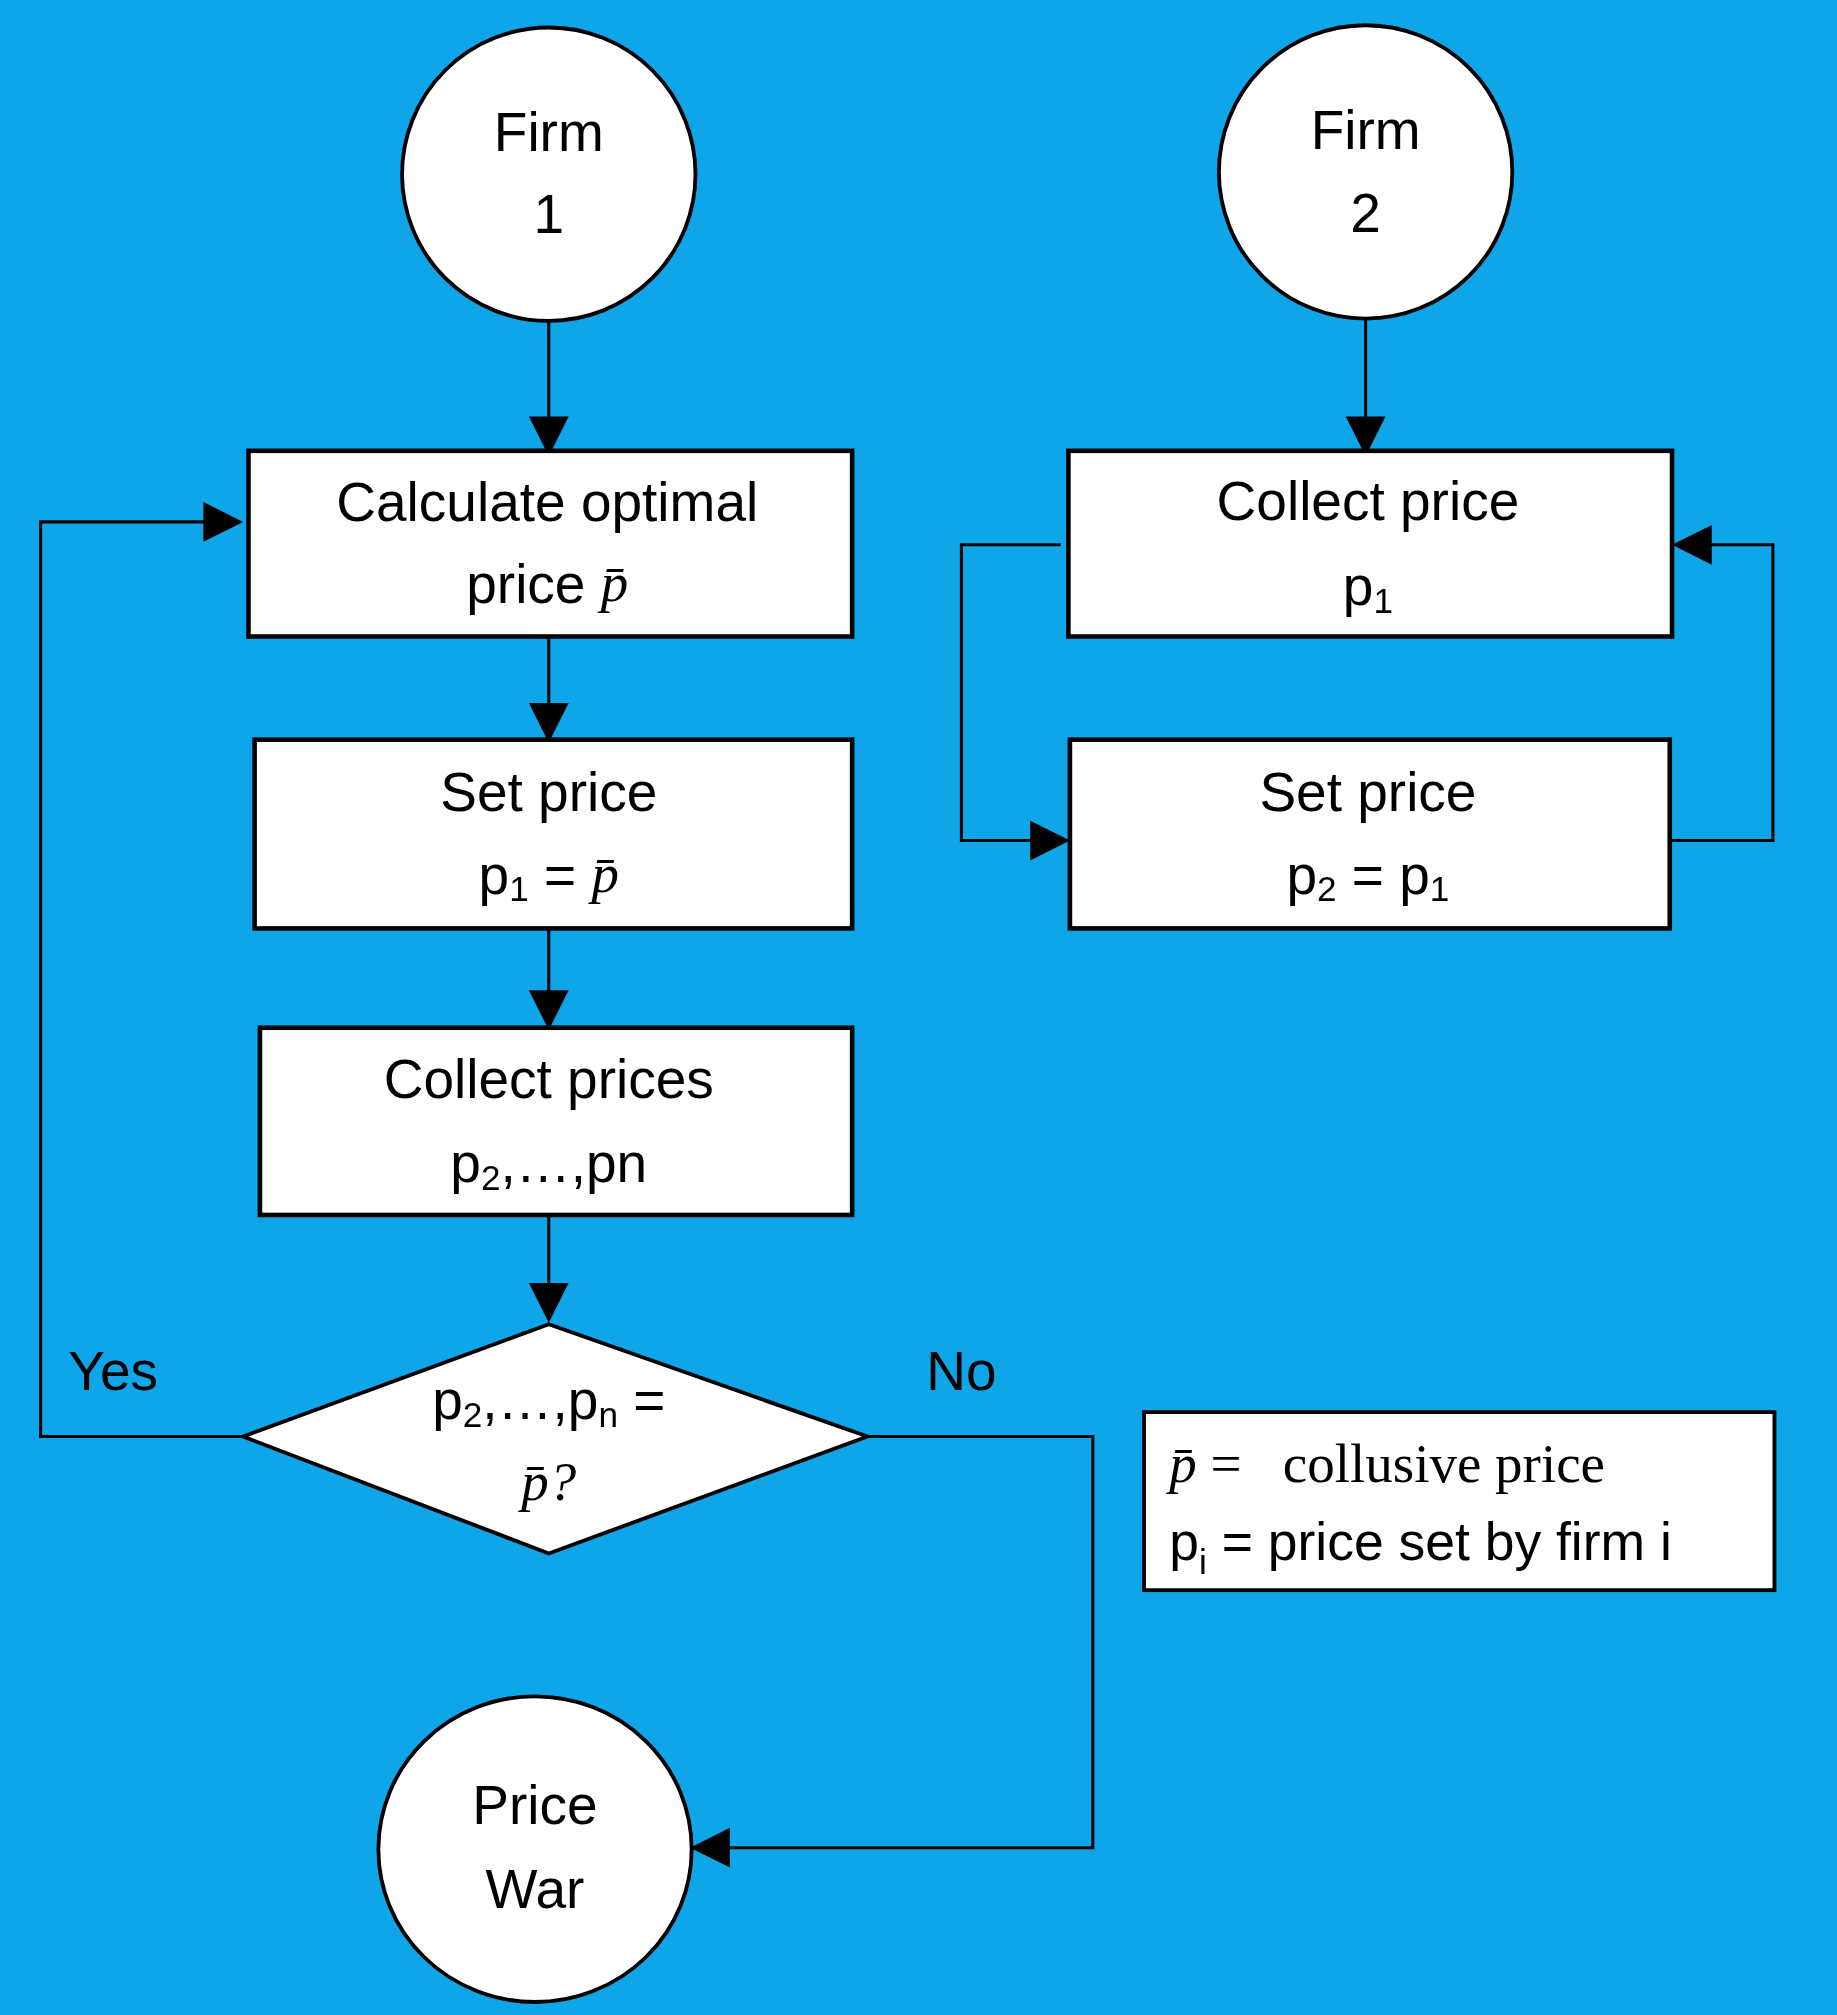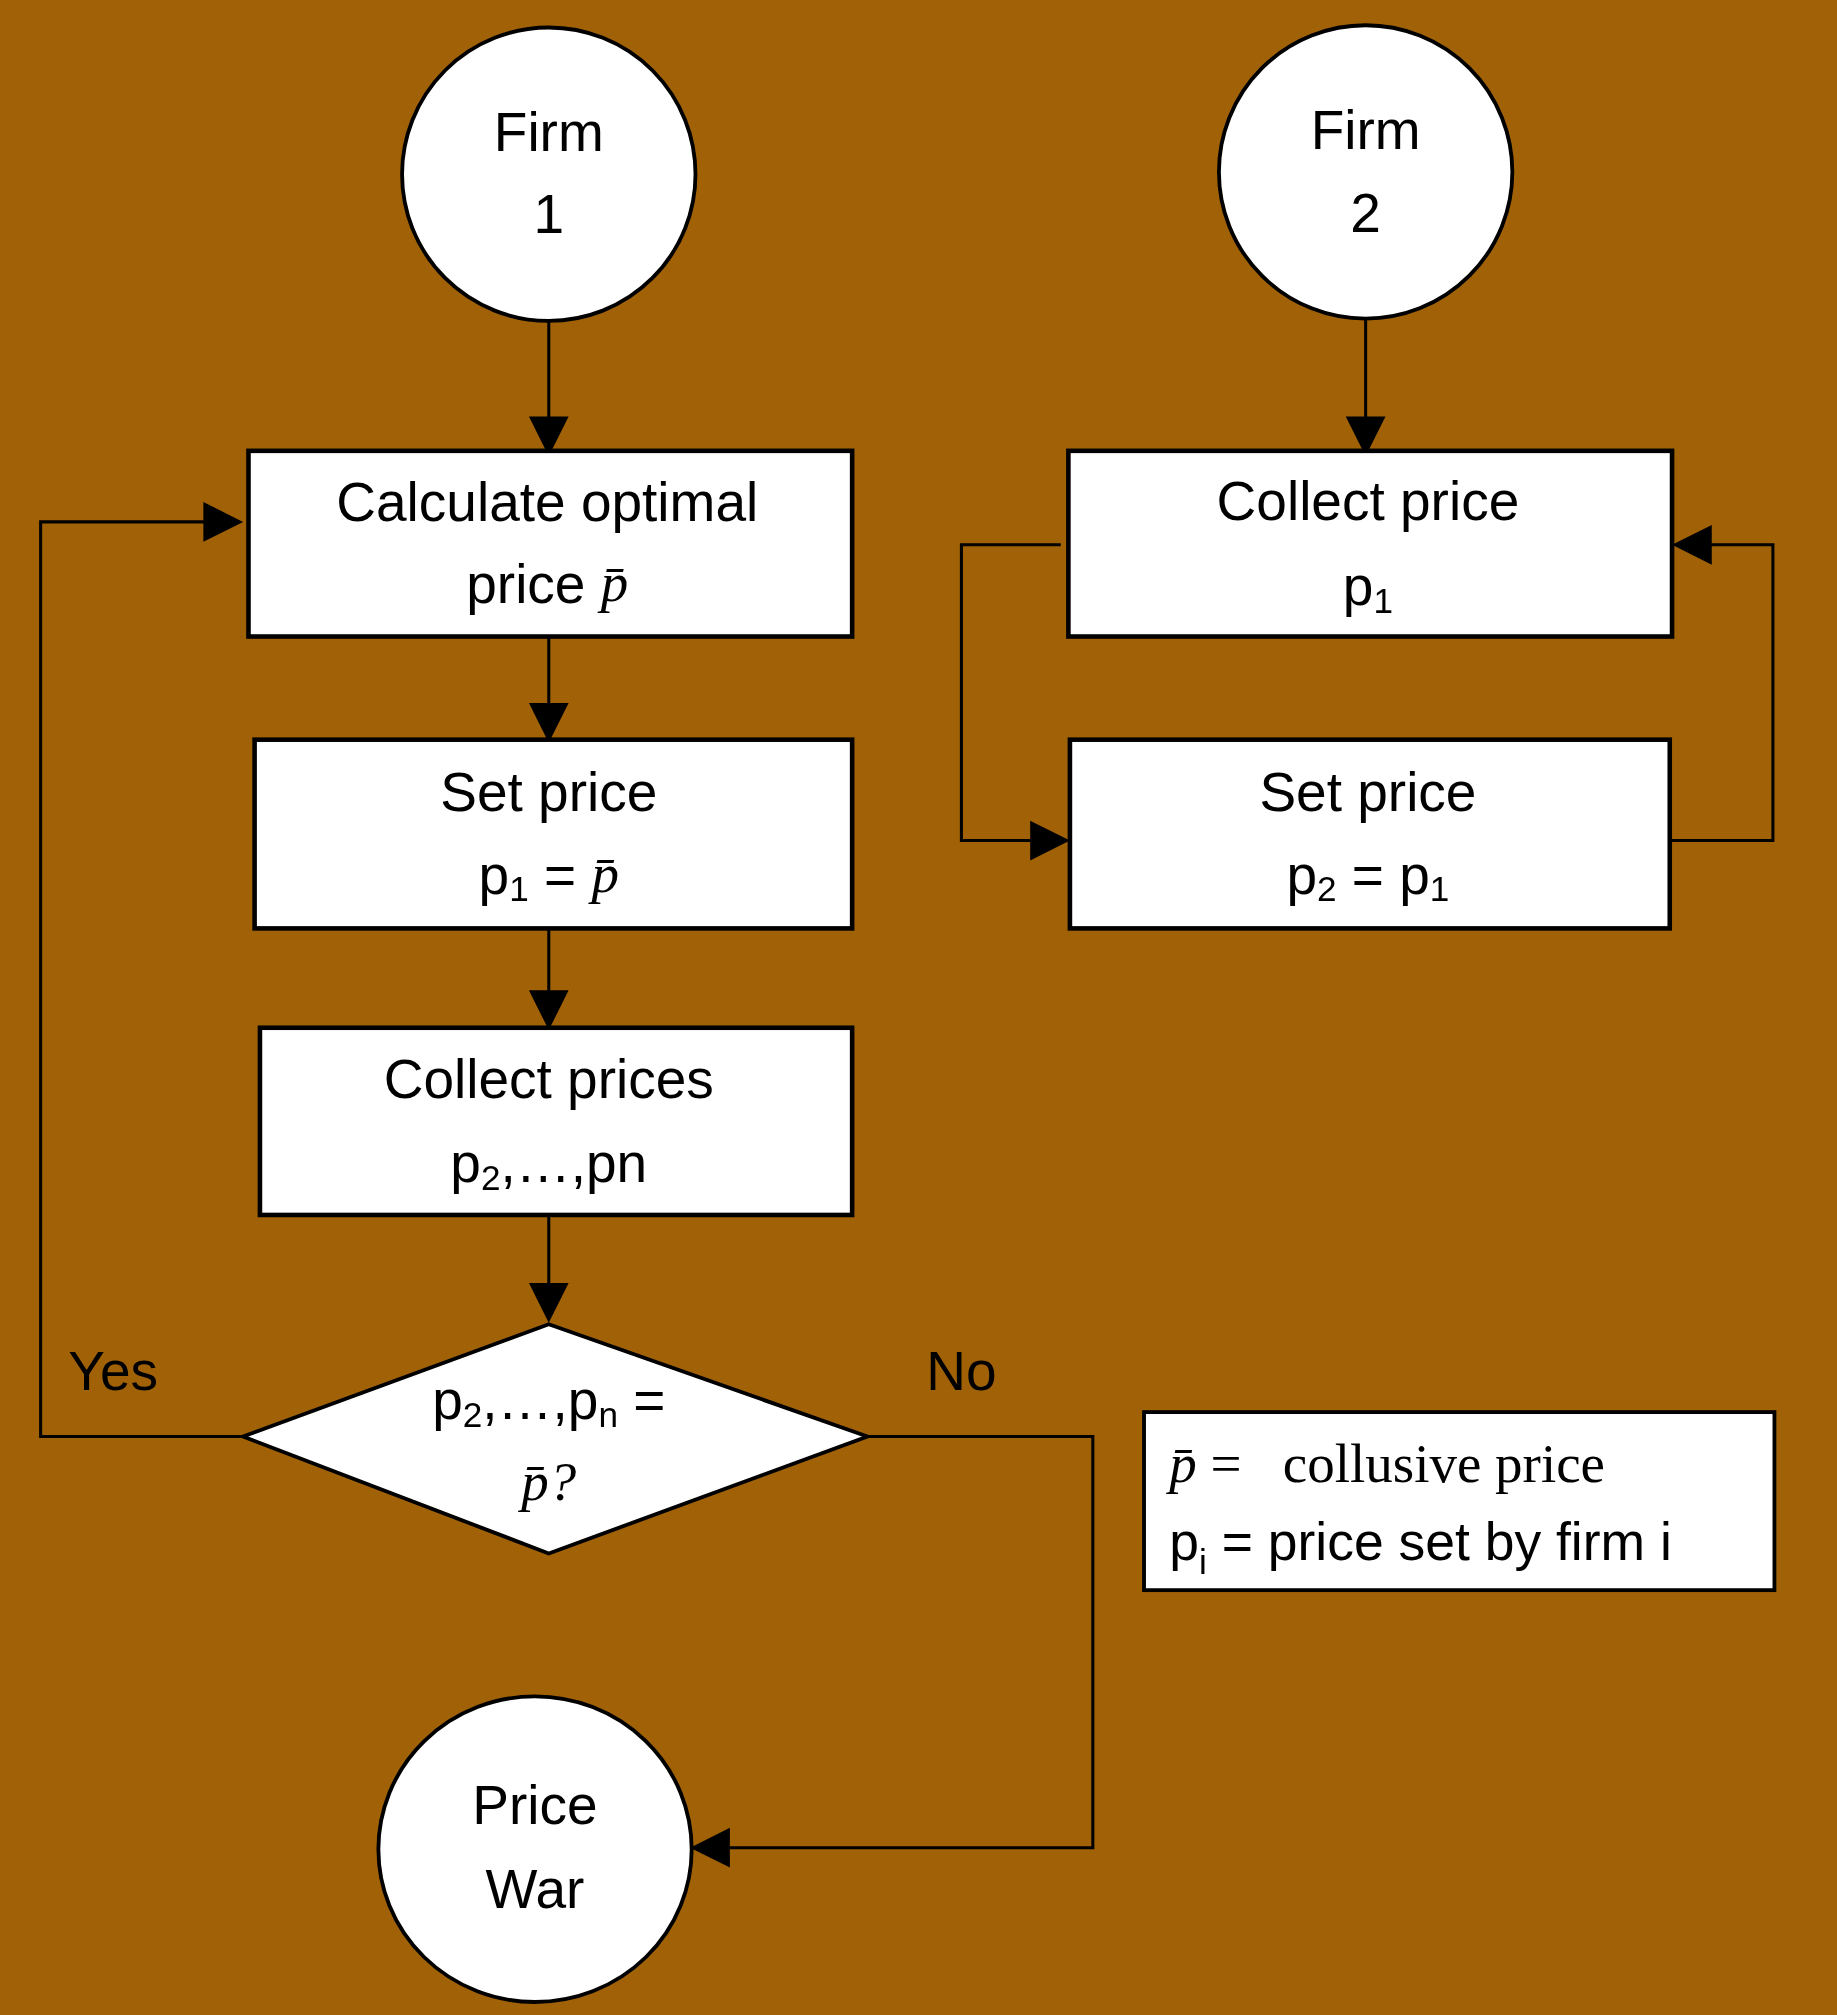--- a/index.html
+++ b/index.html
@@ -10,21 +10,21 @@
   body {
     width: 1838px;
     height: 2015px;
     font-family: "Liberation Sans", sans-serif;
     overflow: hidden;
   }
   #flowchart-root {
     position: relative;
     width: 1838px;
     height: 2015px;
-    background: #a16207;
+    background: #0ea5e9;
   }
   svg.canvas {
     position: absolute;
     top: 0;
     left: 0;
     width: 1838px;
     height: 2015px;
   }
   .shape-stroke {
     fill: #ffffff;

